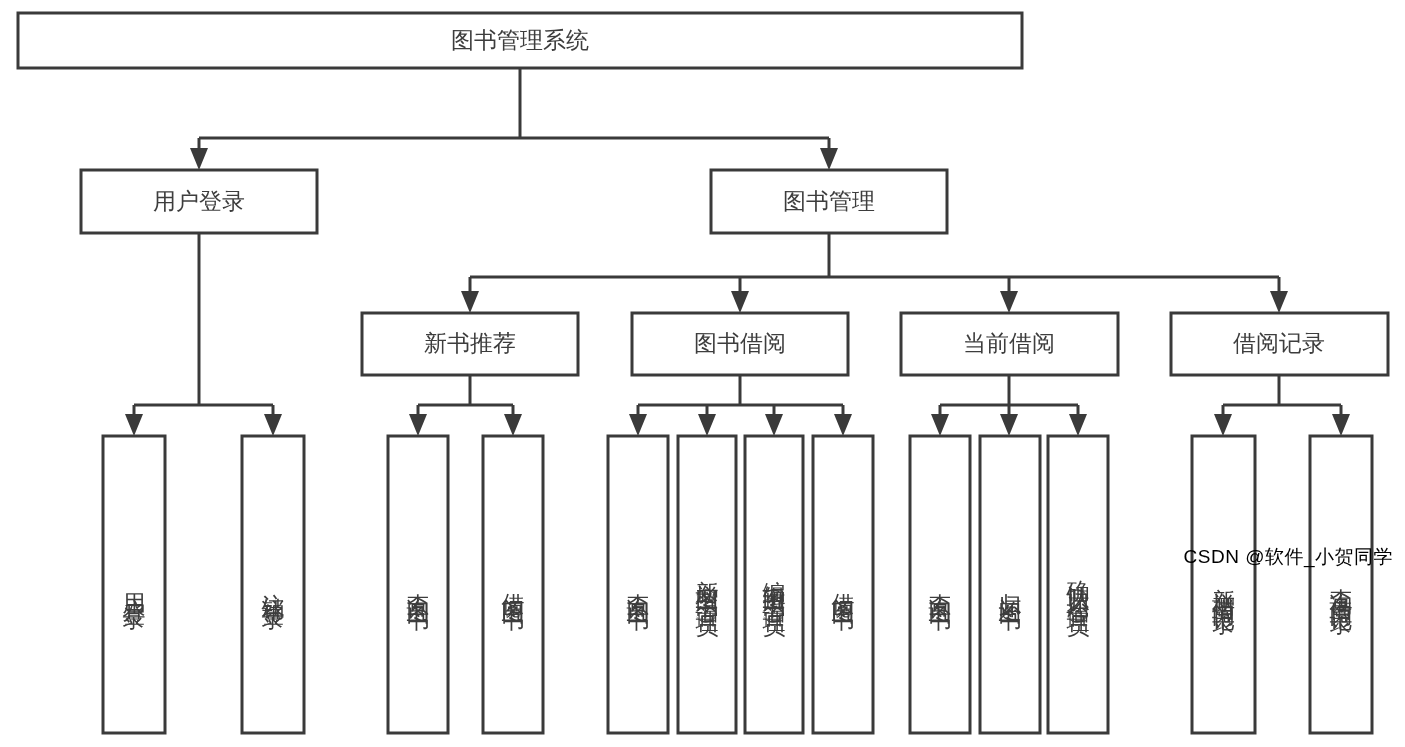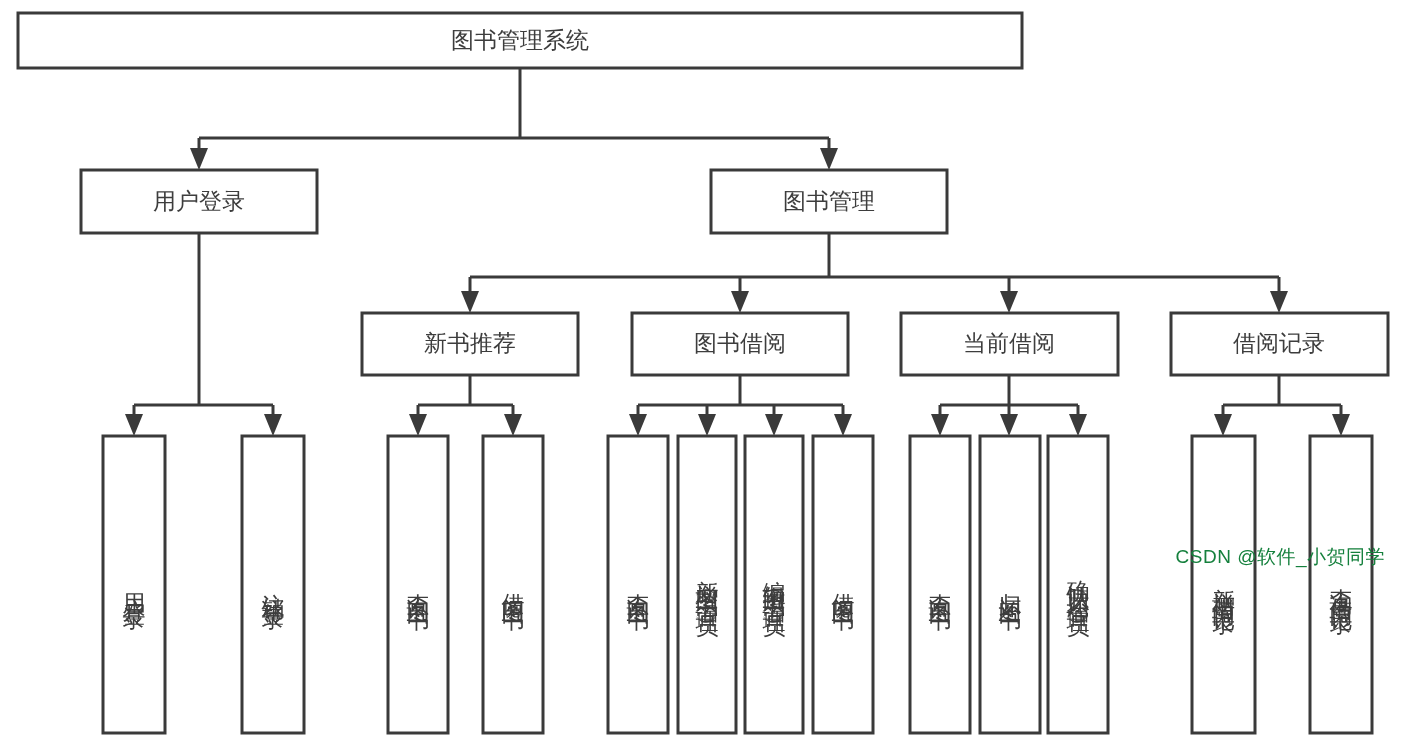--- a/index.html
+++ b/index.html
@@ -58,25 +58,25 @@
     font-family: "Liberation Sans", "DejaVu Sans", sans-serif;
     font-size: 23px;
     line-height: 1.18;
     letter-spacing: 5px;
     color: #3d3d3d;
     white-space: nowrap;
     pointer-events: none;
   }
   #watermark {
     position: absolute;
-    right: 20px;
+    right: 12px;
     bottom: 6px;
     font-family: "Liberation Sans", "DejaVu Sans", sans-serif;
     font-size: 19px;
-    color: #15803d;
+    color: #000000;
     letter-spacing: 0.5px;
     white-space: nowrap;
     margin-top: 32px;
   }
 </style>
 </head>
 <body>
 
 <div id="diagram-root">
 

